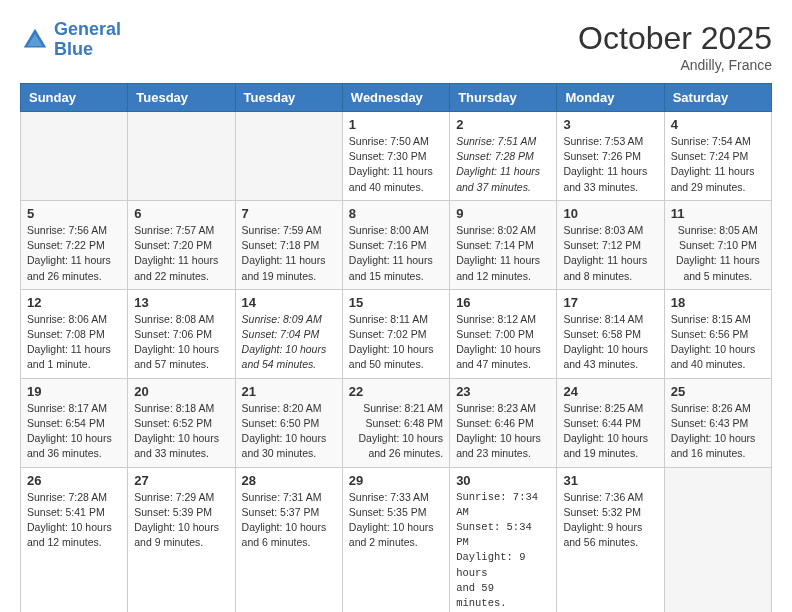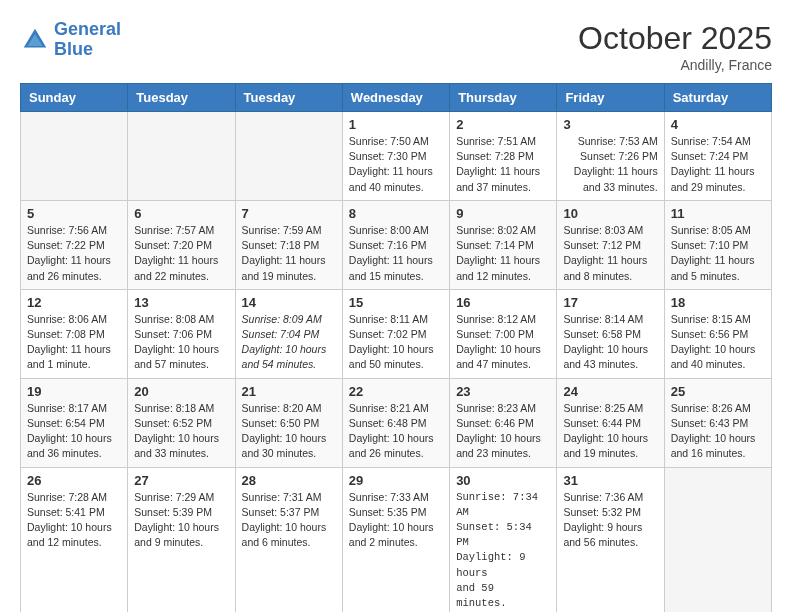--- a/index.html
+++ b/index.html
@@ -114,46 +114,46 @@
   </div>
 
   <table class="calendar">
     <thead>
       <tr>
       <th>Sunday</th>
           <th>Tuesday</th>
           <th>Tuesday</th>
           <th>Wednesday</th>
           <th>Thursday</th>
-          <th>Friday</th>
+          <th>Monday</th>
           <th>Saturday</th>
         </tr>
     </thead>
     <tbody id="calendar-body">
     <tr>
           <td class="empty"></td>
           <td class="empty"></td>
           <td class="empty"></td>
           <td>
             <span class="day-num">1</span>
             <div class="day-info" style="white-space: pre-wrap;">Sunrise: 7:50 AM
 Sunset: 7:30 PM
 Daylight: 11 hours
 and 40 minutes.</div>
           </td>
           <td>
             <span class="day-num">2</span>
-            <div class="day-info" style="white-space: pre-wrap;">Sunrise: 7:51 AM
+            <div class="day-info" style="white-space: pre-wrap; font-style: italic;">Sunrise: 7:51 AM
 Sunset: 7:28 PM
 Daylight: 11 hours
 and 37 minutes.</div>
           </td>
           <td>
             <span class="day-num">3</span>
-            <div class="day-info" style="white-space: pre-wrap; text-align: right;">Sunrise: 7:53 AM
+            <div class="day-info" style="white-space: pre-wrap;">Sunrise: 7:53 AM
 Sunset: 7:26 PM
 Daylight: 11 hours
 and 33 minutes.</div>
           </td>
           <td>
             <span class="day-num">4</span>
             <div class="day-info" style="white-space: pre-wrap;">Sunrise: 7:54 AM
 Sunset: 7:24 PM
 Daylight: 11 hours
 and 29 minutes.</div>
@@ -197,21 +197,21 @@
           </td>
           <td>
             <span class="day-num">10</span>
             <div class="day-info" style="white-space: pre-wrap;">Sunrise: 8:03 AM
 Sunset: 7:12 PM
 Daylight: 11 hours
 and 8 minutes.</div>
           </td>
           <td>
             <span class="day-num">11</span>
-            <div class="day-info" style="white-space: pre-wrap;">Sunrise: 8:05 AM
+            <div class="day-info" style="white-space: pre-wrap; text-align: center;">Sunrise: 8:05 AM
 Sunset: 7:10 PM
 Daylight: 11 hours
 and 5 minutes.</div>
           </td>
         </tr>
         <tr>
           <td>
             <span class="day-num">12</span>
             <div class="day-info" style="white-space: pre-wrap;">Sunrise: 8:06 AM
 Sunset: 7:08 PM
@@ -278,21 +278,21 @@
           </td>
           <td>
             <span class="day-num">21</span>
             <div class="day-info" style="white-space: pre-wrap;">Sunrise: 8:20 AM
 Sunset: 6:50 PM
 Daylight: 10 hours
 and 30 minutes.</div>
           </td>
           <td>
             <span class="day-num">22</span>
-            <div class="day-info" style="white-space: pre-wrap;">Sunrise: 8:21 AM
+            <div class="day-info" style="white-space: pre-wrap; text-align: right;">Sunrise: 8:21 AM
 Sunset: 6:48 PM
 Daylight: 10 hours
 and 26 minutes.</div>
           </td>
           <td>
             <span class="day-num">23</span>
             <div class="day-info" style="white-space: pre-wrap;">Sunrise: 8:23 AM
 Sunset: 6:46 PM
 Daylight: 10 hours
 and 23 minutes.</div>

